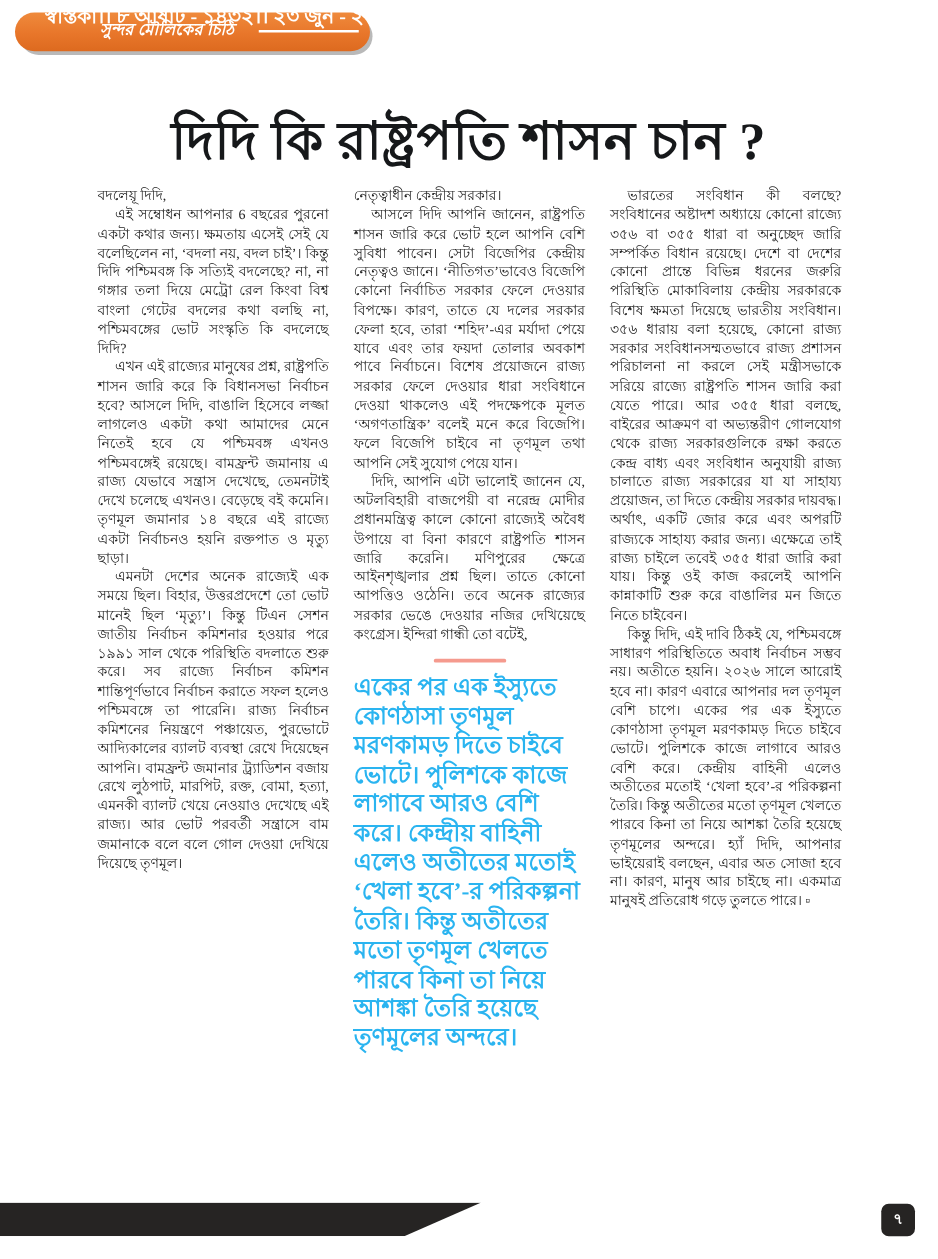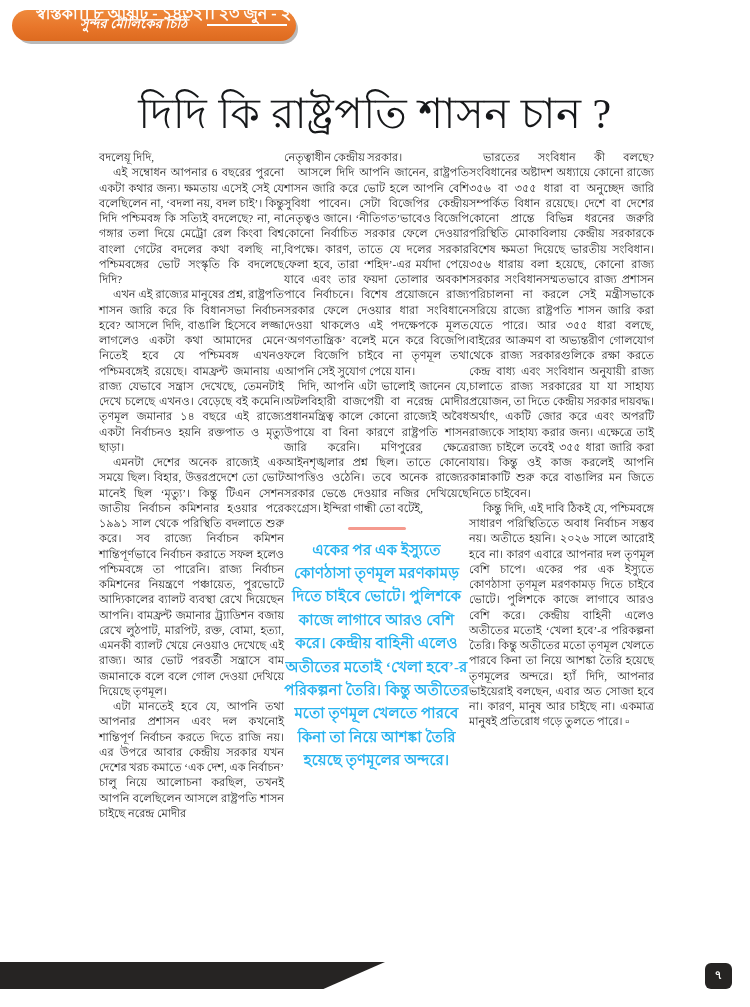--- a/index.html
+++ b/index.html
@@ -68,35 +68,35 @@
 
   
   .headline {
     position: absolute;
     left: 0;
     top: 58px;
     width: 750px;
     text-align: center;
     font-size: 42px;
     line-height: 56px;
-    font-weight: 400;
+    font-weight: 700;
     color: #16181a;
     letter-spacing: .5px;
     font-family: "Liberation Serif", "DejaVu Serif", serif;
   }
 
   
   .columns {
     position: absolute;
     left: 78px;
     top: 150px;
     width: 596px;
     height: 795px;
     display: flex;
-    margin-left: 21px;
+    gap: 20px;
   }
   .col {
     width: 185px;
     position: relative;
   }
   .col p {
     margin: 0;
     font-size: 11.2px;
     line-height: 15.25px;
     text-align: justify;
@@ -111,23 +111,22 @@
 
   
   .pq-rule {
     width: 58px;
     height: 2.5px;
     background: #f59a8e;
     margin: 11px auto 9px auto;
     border-radius: 2px;
   }
   .pullquote {
-    font-size: 15px;
+    font-size: 19px;
     line-height: 23.4px;
-    text-align: center;
     color: #2ab4f0;
     font-weight: 700;
     letter-spacing: .1px;
   }
 
   
   .footer-bar {
     position: absolute;
     left: 0;
     bottom: 18px;
@@ -180,21 +179,20 @@
 
 <h1 class="headline">দিদি কি রাষ্ট্রপতি শাসন চান ?</h1>
 
 <div class="columns">
 
   <div class="col">
     <p>বদলেয়ূ দিদি,</p>
     <p class="indent">এই সম্বোধন আপনার 6 বছরের পুরনো একটা কথার জন্য। ক্ষমতায় এসেই সেই যে বলেছিলেন না, ‘বদলা নয়, বদল চাই’। কিন্তু দিদি পশ্চিমবঙ্গ কি সত্যিই বদলেছে? না, না গঙ্গার তলা দিয়ে মেট্রো রেল কিংবা বিশ্ব বাংলা গেটের বদলের কথা বলছি না, পশ্চিমবঙ্গের ভোট সংস্কৃতি কি বদলেছে দিদি?</p>
     <p class="indent">এখন এই রাজ্যের মানুষের প্রশ্ন, রাষ্ট্রপতি শাসন জারি করে কি বিধানসভা নির্বাচন হবে? আসলে দিদি, বাঙালি হিসেবে লজ্জা লাগলেও একটা কথা আমাদের মেনে নিতেই হবে যে পশ্চিমবঙ্গ এখনও পশ্চিমবঙ্গেই রয়েছে। বামফ্রন্ট জমানায় এ রাজ্য যেভাবে সন্ত্রাস দেখেছে, তেমনটাই দেখে চলেছে এখনও। বেড়েছে বই কমেনি। তৃণমূল জমানার ১৪ বছরে এই রাজ্যে একটা নির্বাচনও হয়নি রক্তপাত ও মৃত্যু ছাড়া।</p>
     <p class="indent">এমনটা দেশের অনেক রাজ্যেই এক সময়ে ছিল। বিহার, উত্তরপ্রদেশে তো ভোট মানেই ছিল ‘মৃত্যু’। কিন্তু টিএন সেশন জাতীয় নির্বাচন কমিশনার হওয়ার পরে ১৯৯১ সাল থেকে পরিস্থিতি বদলাতে শুরু করে। সব রাজ্যে নির্বাচন কমিশন শান্তিপূর্ণভাবে নির্বাচন করাতে সফল হলেও পশ্চিমবঙ্গে তা পারেনি। রাজ্য নির্বাচন কমিশনের নিয়ন্ত্রণে পঞ্চায়েত, পুরভোটে আদ্যিকালের ব্যালট ব্যবস্থা রেখে দিয়েছেন আপনি। বামফ্রন্ট জমানার ট্র্যাডিশন বজায় রেখে লুঠপাট, মারপিট, রক্ত, বোমা, হত্যা, এমনকী ব্যালট খেয়ে নেওয়াও দেখেছে এই রাজ্য। আর ভোট পরবর্তী সন্ত্রাসে বাম জমানাকে বলে বলে গোল দেওয়া দেখিয়ে দিয়েছে তৃণমূল।</p>
-    <p class="indent">এটা মানতেই হবে যে, আপনি তথা আপনার প্রশাসন এবং দল কখনোই শান্তিপূর্ণ নির্বাচন করতে দিতে রাজি নয়। এর উপরে আবার কেন্দ্রীয় সরকার যখন দেশের খরচ কমাতে ‘এক দেশ, এক নির্বাচন’ চালু নিয়ে আলোচনা করছিল, তখনই আপনি বলেছিলেন আসলে রাষ্ট্রপতি শাসন চাইছে নরেন্দ্র মোদীর</p>
   </div>
 
   <div class="col">
     <p>নেতৃত্বাধীন কেন্দ্রীয় সরকার।</p>
     <p class="indent">আসলে দিদি আপনি জানেন, রাষ্ট্রপতি শাসন জারি করে ভোট হলে আপনি বেশি সুবিধা পাবেন। সেটা বিজেপির কেন্দ্রীয় নেতৃত্বও জানে। ‘নীতিগত’ভাবেও বিজেপি কোনো নির্বাচিত সরকার ফেলে দেওয়ার বিপক্ষে। কারণ, তাতে যে দলের সরকার ফেলা হবে, তারা ‘শহিদ’-এর মর্যাদা পেয়ে যাবে এবং তার ফয়দা তোলার অবকাশ পাবে নির্বাচনে। বিশেষ প্রয়োজনে রাজ্য সরকার ফেলে দেওয়ার ধারা সংবিধানে দেওয়া থাকলেও এই পদক্ষেপকে মূলত ‘অগণতান্ত্রিক’ বলেই মনে করে বিজেপি। ফলে বিজেপি চাইবে না তৃণমূল তথা আপনি সেই সুযোগ পেয়ে যান।</p>
     <p class="indent">দিদি, আপনি এটা ভালোই জানেন যে, অটলবিহারী বাজপেয়ী বা নরেন্দ্র মোদীর প্রধানমন্ত্রিত্ব কালে কোনো রাজ্যেই অবৈধ উপায়ে বা বিনা কারণে রাষ্ট্রপতি শাসন জারি করেনি। মণিপুরের ক্ষেত্রে আইনশৃঙ্খলার প্রশ্ন ছিল। তাতে কোনো আপত্তিও ওঠেনি। তবে অনেক রাজ্যের সরকার ভেঙে দেওয়ার নজির দেখিয়েছে কংগ্রেস। ইন্দিরা গান্ধী তো বটেই,</p>
     <div class="pq-rule"></div>
     <div class="pullquote">একের পর এক ইস্যুতে কোণঠাসা তৃণমূল মরণকামড় দিতে চাইবে ভোটে। পুলিশকে কাজে লাগাবে আরও বেশি করে। কেন্দ্রীয় বাহিনী এলেও অতীতের মতোই ‘খেলা হবে’-র পরিকল্পনা তৈরি। কিন্তু অতীতের মতো তৃণমূল খেলতে পারবে কিনা তা নিয়ে আশঙ্কা তৈরি হয়েছে তৃণমূলের অন্দরে।</div>
   </div>
 

